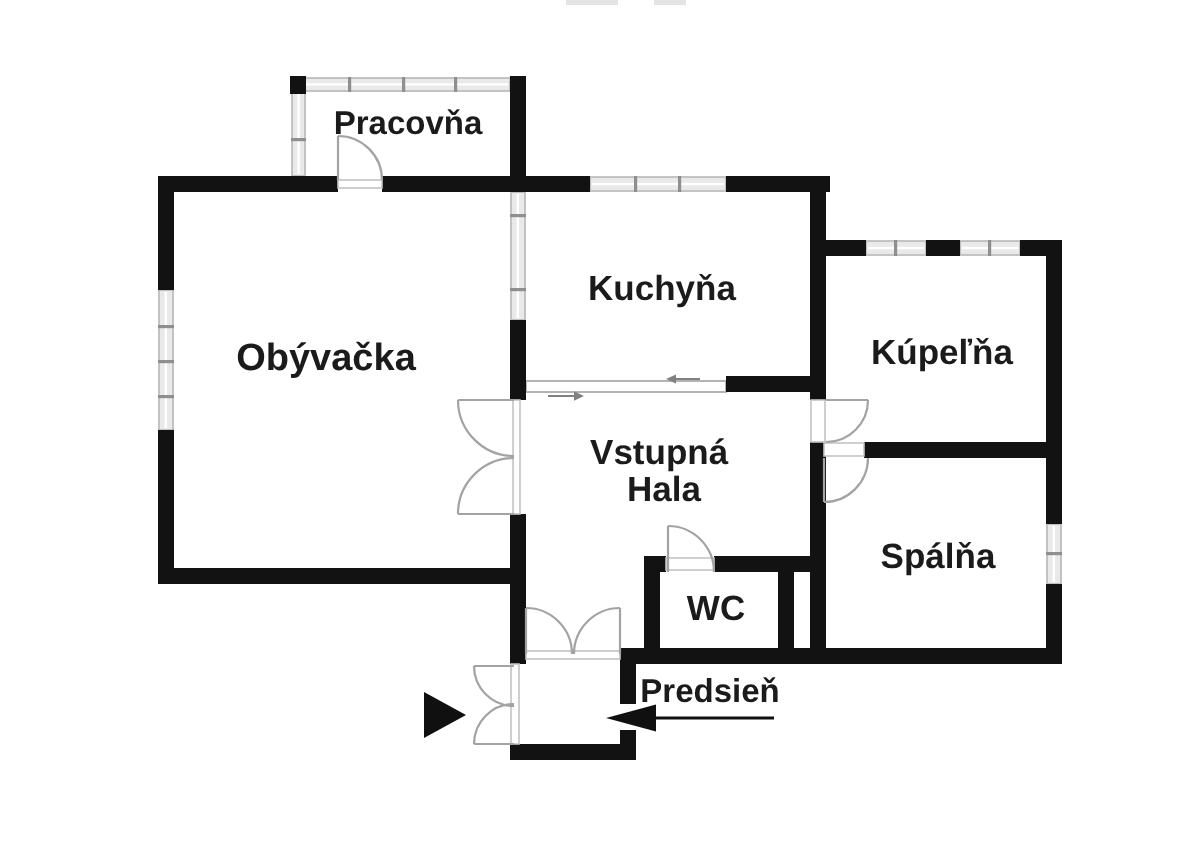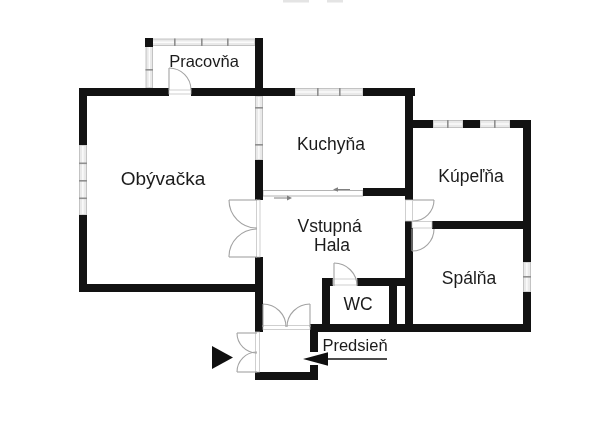--- a/index.html
+++ b/index.html
@@ -1,16 +1,16 @@
 <!DOCTYPE html>
 <html style="--wall: #121212; --window_band: #e9e9e9; --window_stroke: #b3b3b3; --door: #a3a3a3; --label_text: #1b1b1b; --background: #ffffff;"><head>
 <meta charset="utf-8">
 <style>
   html,body{margin:0;padding:0;background:#fff;}
-  .stage{position:relative;width:600px;height:426px;background:var(--background,#fff);overflow:hidden;}
+  .stage{position:relative;width:600px;height:426px;background:var(--background,#fff);overflow:hidden;font-weight:bold;}
   svg text{
     font-family:"Liberation Sans","DejaVu Sans",sans-serif;
     fill:var(--label_text,#1b1b1b);
     text-anchor:middle;
   }
   .lbl{font-size:17.5px;}
   .lbl-lg{font-size:19px;}
   .lbl-sm{font-size:16.5px;}
   .wall{fill:var(--wall,#121212);}
   .win-band{fill:var(--window_band,#e9e9e9);stroke:var(--window_stroke,#b3b3b3);stroke-width:.75;}

